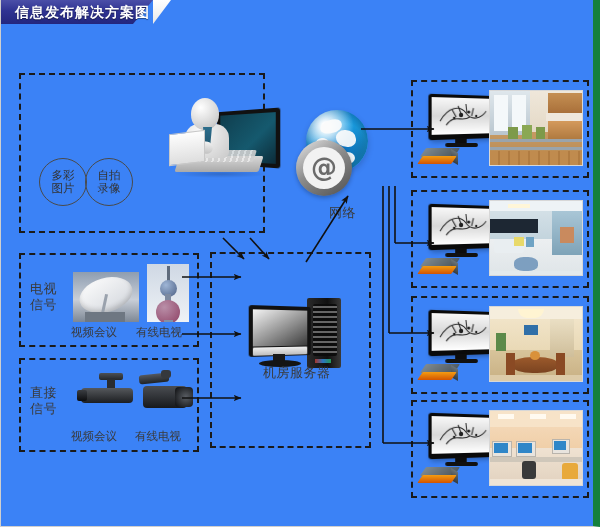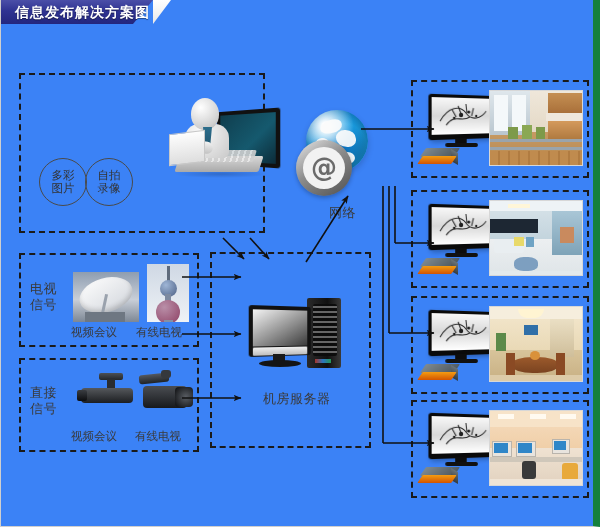--- a/index.html
+++ b/index.html
@@ -264,21 +264,21 @@
     <div class="srv-tower"></div>
       <div class="srv-vent"></div>
       <div class="srv-led"></div>
     <div class="srv-mon">
         <div class="srv-scr"></div>
         <div class="srv-chin"></div>
       </div>
     <div class="srv-neck"></div>
       <div class="srv-foot"></div>
   </div>
-  <div class="label big" style="left:262px;top:391px;">机房服务器</div>
+  <div class="label big" style="left:262px;top:365px;">机房服务器</div>
 
   <div class="globe" style="left:305px;top:110px;">
     <div class="cont c1"></div>
       <div class="cont c2"></div>
     <div class="cont c3"></div>
       <div class="cont c4"></div>
   </div>
   <div class="at" style="left:295px;top:140px;"></div>
   <div class="label big" style="left:328px;top:205px;">网络</div>
 

